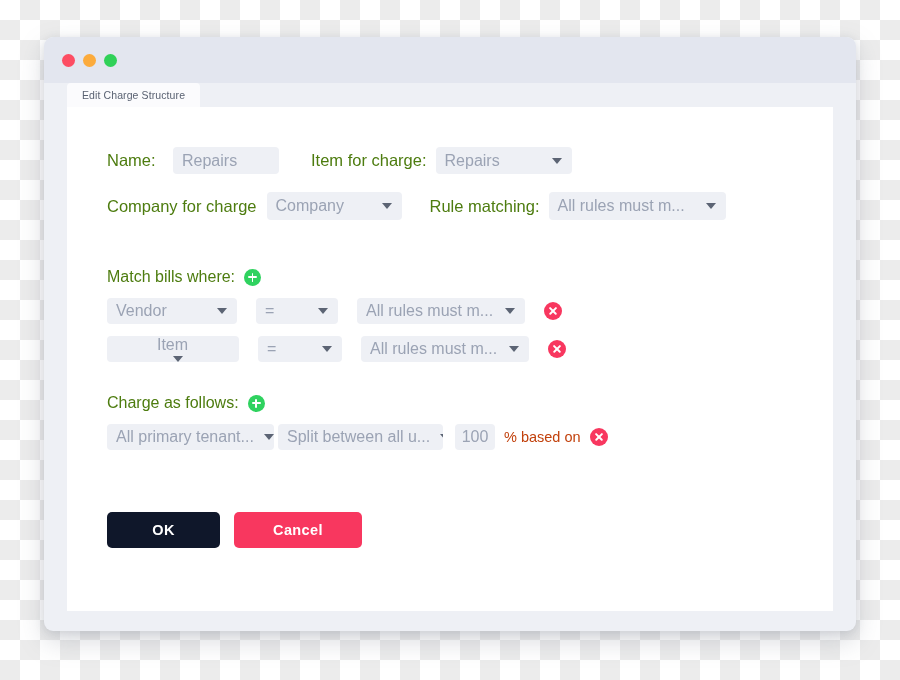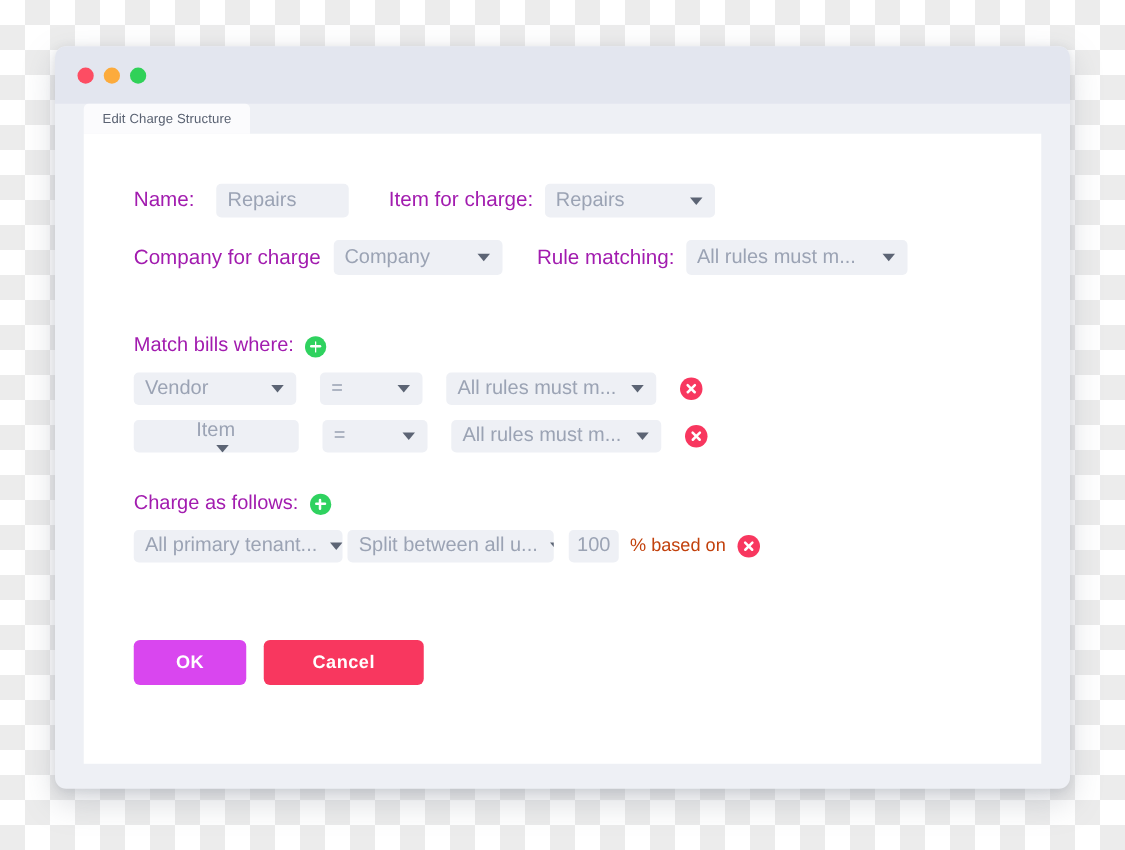--- a/index.html
+++ b/index.html
@@ -94,21 +94,21 @@
   }
 
   
   .row {
     display: flex;
     align-items: center;
     margin-bottom: 18px;
   }
   .label {
     font-size: 16.5px;
-    color: #a21caf;
+    color: #4d7c0f;
     white-space: nowrap;
   }
   .label.sm { font-size: 16px; }
 
   
   .field {
     background: #eef0f5;
     border-radius: 4px;
     height: 26px;
     display: flex;
@@ -198,21 +198,21 @@
     height: 36px;
     border: none;
     border-radius: 5px;
     color: #ffffff;
     font-size: 14.5px;
     font-weight: bold;
     letter-spacing: .4px;
     cursor: pointer;
     font-family: "Liberation Sans", sans-serif;
   }
-  .btn-ok     { width: 90px; background: #d946ef; margin-right: 14px; }
+  .btn-ok     { width: 113px; background: #0f172a; margin-right: 14px; }
   .btn-cancel { width: 128px; background: #f8375f; }
 </style>
 </head>
 <body>
 
 <div class="window">
 
   <div class="titlebar">
     <span class="dot red"></span>
     <span class="dot yellow"></span>

